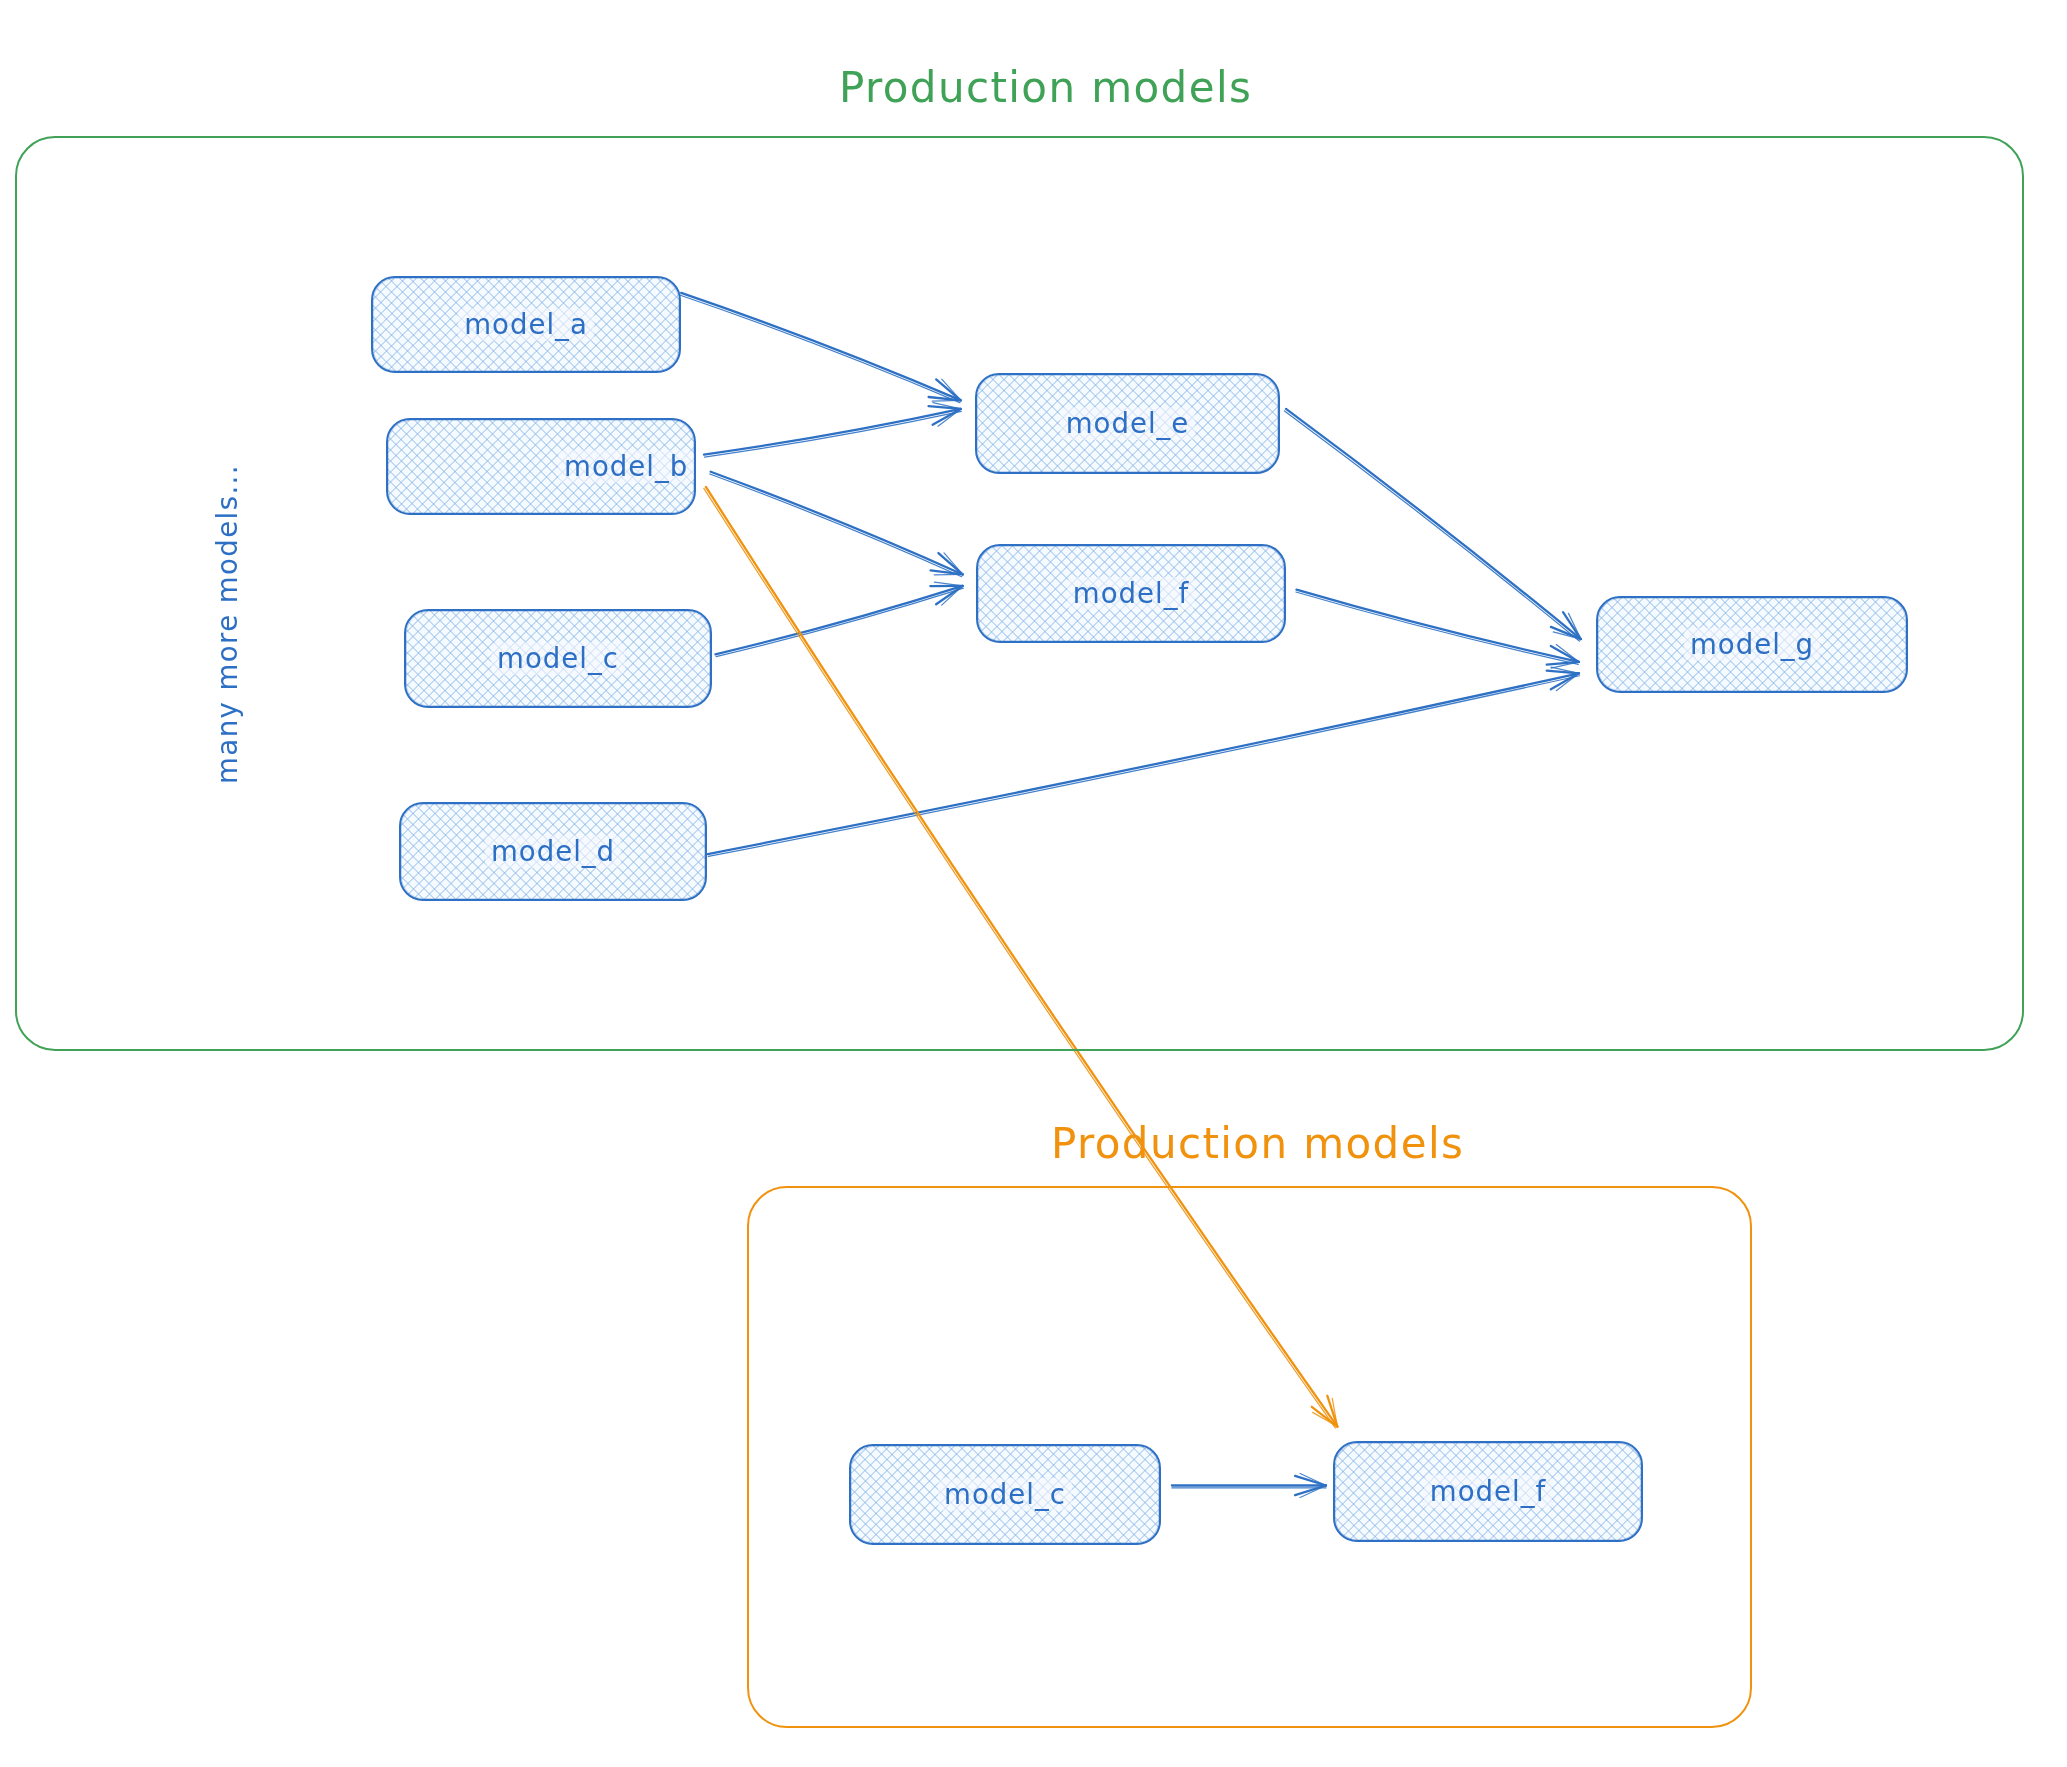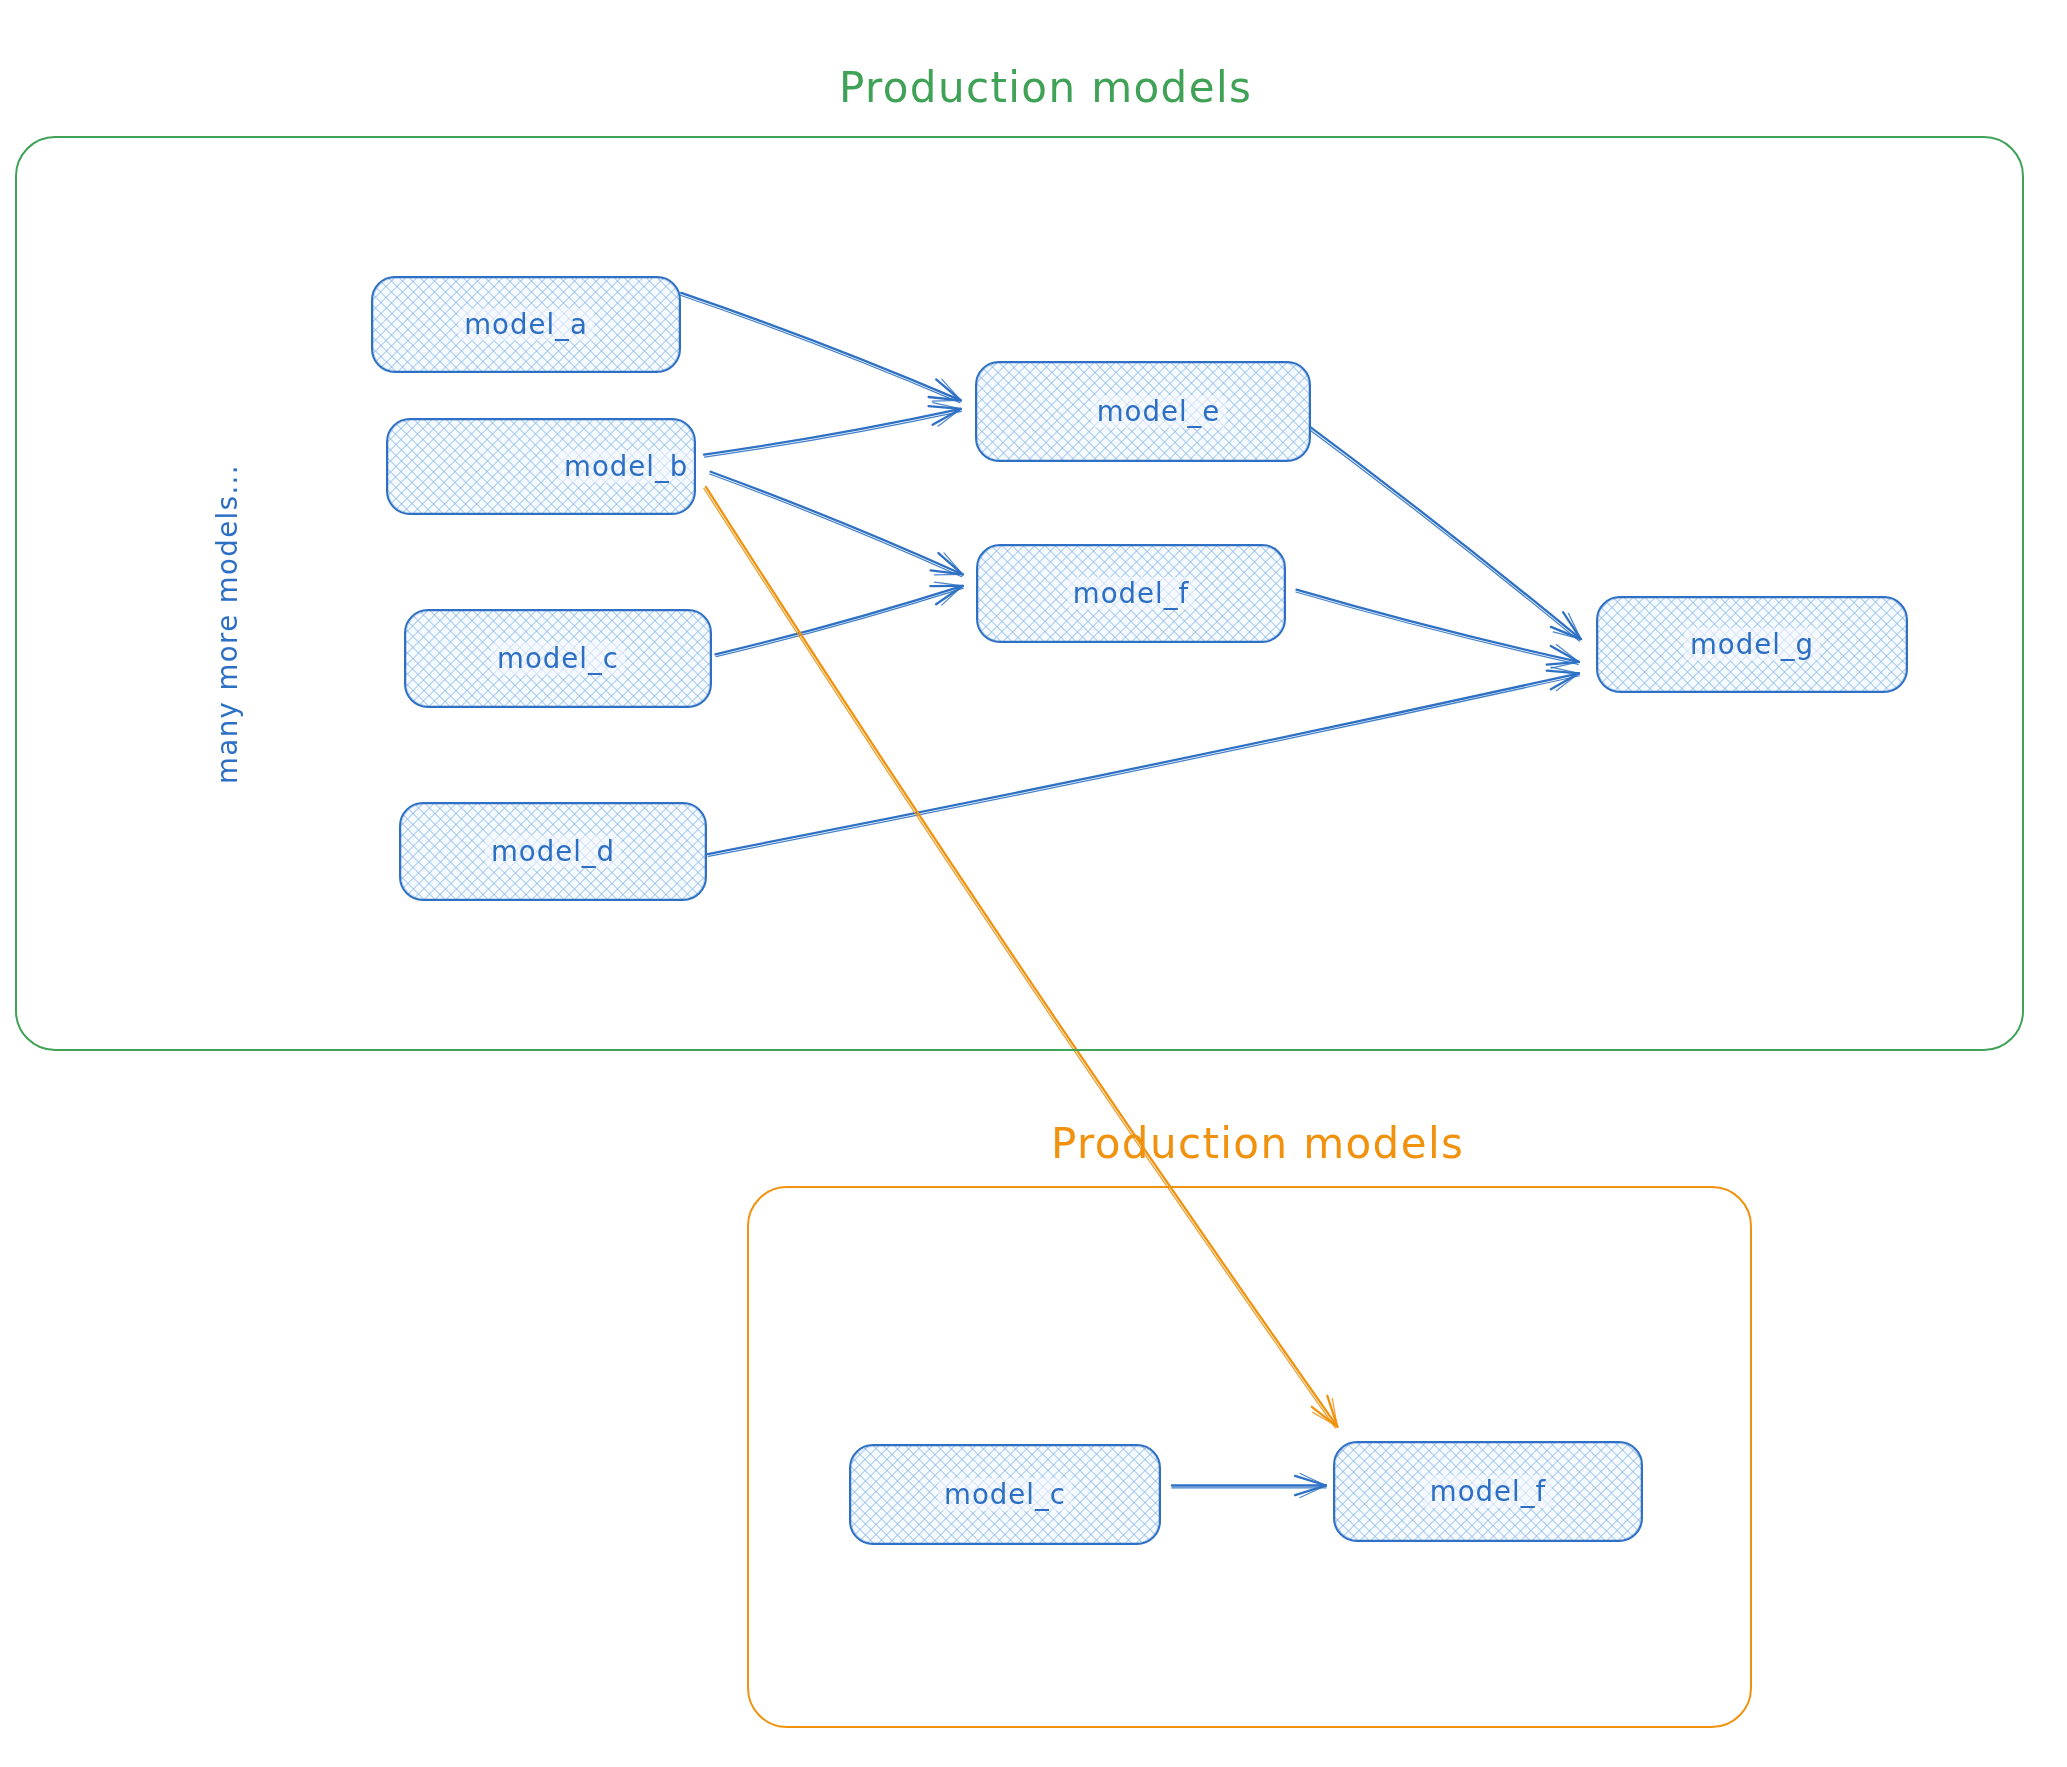--- a/index.html
+++ b/index.html
@@ -150,21 +150,21 @@
       </div>
       <div class="node" style="left: 386px; top: 418px; width: 306px; height: 93px; justify-content: flex-end;">
         <span class="node-label">model_b</span>
       </div>
       <div class="node" style="left: 404px; top: 609px; width: 304px; height: 95px;">
         <span class="node-label">model_c</span>
       </div>
       <div class="node" style="left: 399px; top: 802px; width: 304px; height: 95px;">
         <span class="node-label">model_d</span>
       </div>
-      <div class="node" style="left: 975px; top: 361px; width: 301px; height: 97px; padding-left: 31px;">
+      <div class="node" style="left: 975px; top: 373px; width: 301px; height: 97px;">
         <span class="node-label">model_e</span>
       </div>
       <div class="node" style="left: 976px; top: 544px; width: 306px; height: 95px;">
         <span class="node-label">model_f</span>
       </div>
       <div class="node" style="left: 1596px; top: 596px; width: 308px; height: 93px;">
         <span class="node-label">model_g</span>
       </div>
       <div class="node" style="left: 849px; top: 1444px; width: 308px; height: 97px;">
         <span class="node-label">model_c</span>

